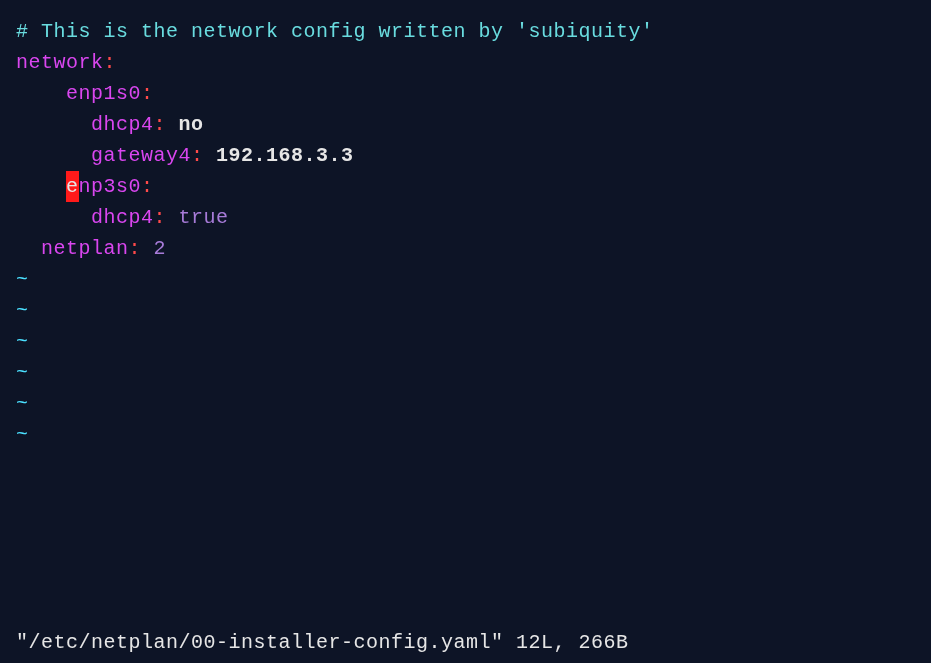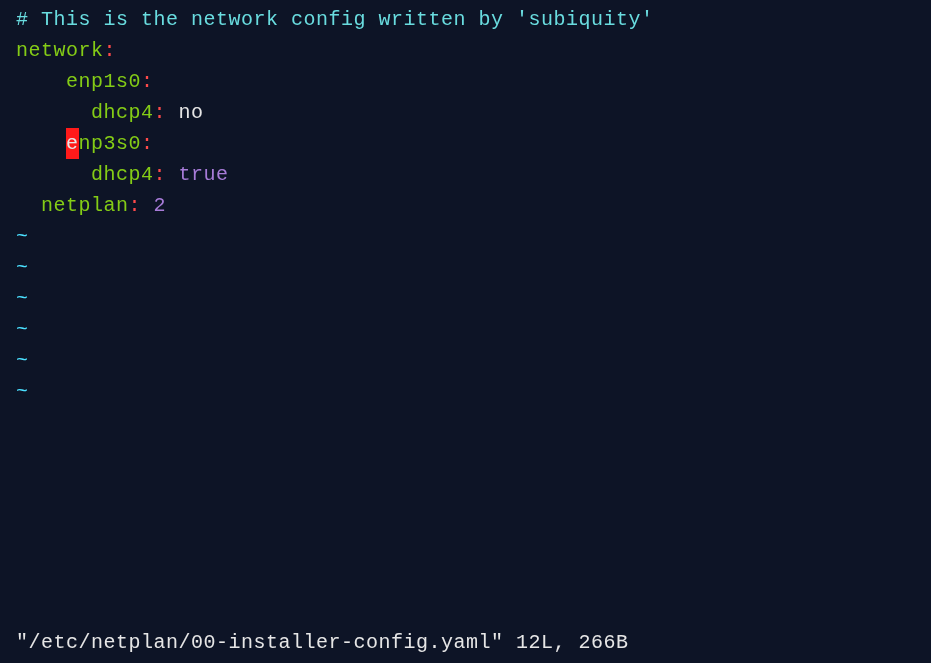--- a/index.html
+++ b/index.html
@@ -11,32 +11,32 @@
     font-family: "Courier New", "Consolas", monospace;
     font-size: 20px;
     line-height: 31px;
     letter-spacing: 0.5px;
     overflow: hidden;
   }
   .editor {
     width: 931px;
     height: 663px;
     position: relative;
-    padding-top: 4px;
+    padding-top: 16px;
     padding-left: 16px;
     box-sizing: border-box;
   }
   .line {
     white-space: pre;
     color: #e6e6e6;
   }
   .c-comment { color: #69dcdf; } 
-  .c-key     { color: #84cc16; }
+  .c-key     { color: #d946ef; }
   .c-colon   { color: #ff4a4a; }
-  .c-value   { color: #e6e6e6; }
+  .c-value   { color: #e6e6e6; font-weight: bold; }
   .c-bracket { color: #ff2a2a; } 
   .c-bool    { color: #a77bd8; }
   .c-tilde   { color: #4be0ff; }
   .c-status  { color: #e6e6e6; }
   .cursor {
     background: #ff1a1a;
     color: #e6e6e6;
     display: inline-block;
   }
   .status-bar {
@@ -54,20 +54,21 @@
   <div class="line"><span class="c-comment"># This is the network config written by 'subiquity'</span></div>
 
   <div class="line"><span class="c-key">network</span><span class="c-colon">:</span></div>
 
 
   <div class="line">    <span class="c-key">enp1s0</span><span class="c-colon">:</span></div>
 
   <div class="line">      <span class="c-key">dhcp4</span><span class="c-colon">:</span> <span class="c-value">no</span></div>
 
 
+  <div class="line">      <span class="c-key">gateway4</span><span class="c-colon">:</span> <span class="c-value">192.168.3.3</span></div>
 
 
 
   <div class="line">    <span class="cursor">e</span><span class="c-key">np3s0</span><span class="c-colon">:</span></div>
 
   <div class="line">      <span class="c-key">dhcp4</span><span class="c-colon">:</span> <span class="c-bool">true</span></div>
 
   <div class="line">  <span class="c-key">netplan</span><span class="c-colon">:</span> <span class="c-bool">2</span></div>
 
   <div class="line"><span class="c-tilde">~</span></div>

